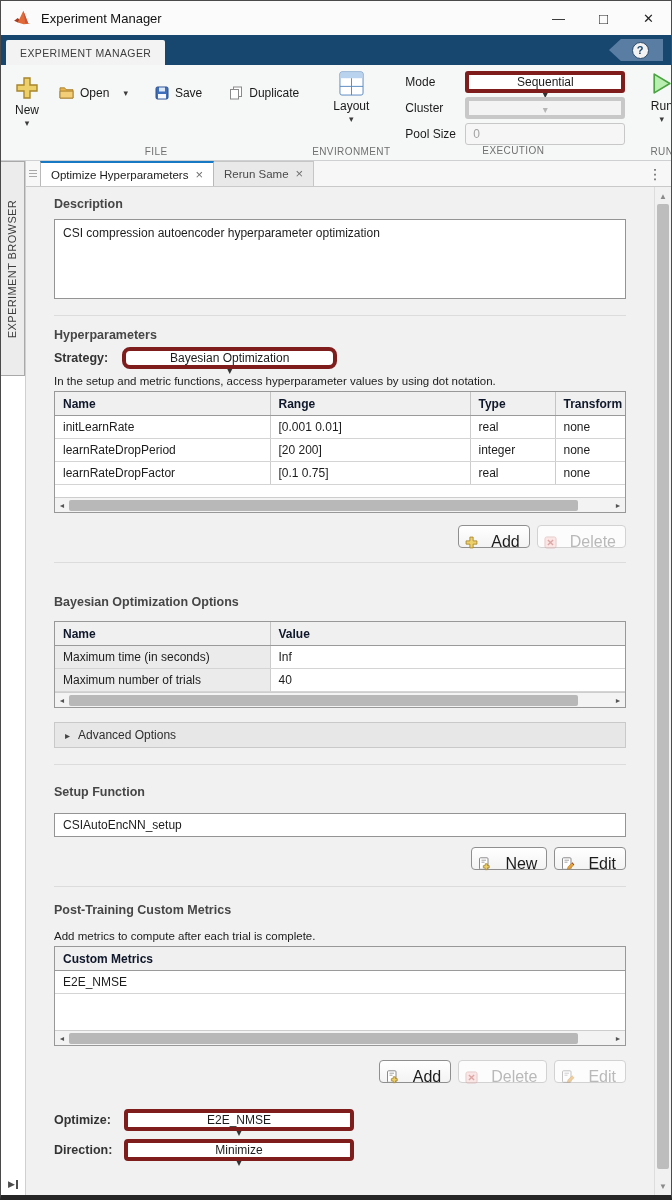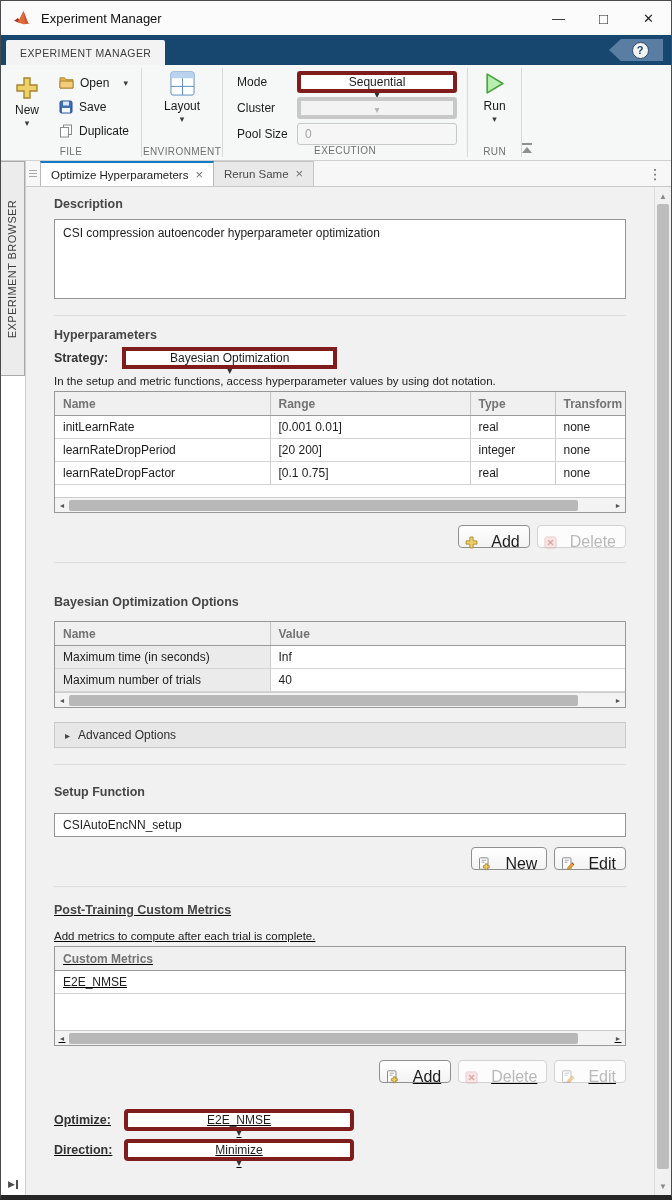--- a/index.html
+++ b/index.html
@@ -36,21 +36,21 @@
   .tgroup { display:flex; flex-direction:column; }
   .tgroup-body { flex:1; display:flex; }
   .tgroup-label { text-align:center; font-size:10px; color:#707070; letter-spacing:.4px; padding-bottom:3px; }
   .tsep { width:1px; background:#d8d8d8; margin:3px 0; }
 
   .big-btn { display:flex; flex-direction:column; align-items:center; justify-content:flex-start;
              padding:6px 8px 0 8px; }
   .big-btn .blabel { font-size:12px; color:#1a1a1a; margin-top:3px; }
   .caret { font-size:9px; color:#3b3b3b; line-height:8px; margin-top:2px; }
   .file-body { padding:5px 8px 0 6px; gap:8px; }
-  .small-col { display:flex; flex-direction:column; justify-content:flex-start; gap:3px; padding-top:2px; }
+  .small-col { display:flex; flex-direction:row; justify-content:flex-start; gap:19px; padding-top:2px;margin-top:10px; }
   .small-btn { height:21px; display:flex; align-items:center; gap:6px; font-size:12px; color:#1a1a1a; padding:0 4px; }
   .exec-body { display:flex; flex-direction:column; gap:4px; padding:6px 10px 0 14px; }
   .exec-row { display:flex; align-items:center; }
   .exec-label { width:60px; font-size:12px; color:#1c1c1c; }
   .dd { height:22px; border:4px solid #7f1d1d; border-radius:3px; background:#fff;
         display:flex; align-items:center; justify-content:space-between; padding:0 7px; font-size:12px; color:#1c1c1c;flex-direction:column; }
   .exec-dd { width:160px; }
   .dd .dd-caret { font-size:10px; color:#333; }
   .dd.disabled { background:#f3f3f3; border-color:#c8c8c8; }
   .dd.disabled .dd-caret { color:#b5b5b5; }
@@ -107,26 +107,26 @@
   h3.sec-title { font-size:12.5px; font-weight:bold; color:#464646; }
   .helper { font-size:11.5px; color:#1c1c1c; }
 
   .sec-desc { padding:10px 0 16px 0; }
   .desc-box { margin-top:8px; height:80px; background:#fff; border:1px solid #949494;
               padding:6px 8px; font-size:12px; color:#1c1c1c; }
 
   .sec-hyper { padding:12px 0 14px 0; }
   .strategy-row { margin-top:5px; display:flex; align-items:center; }
   .strategy-label { font-size:12.5px; font-weight:bold; color:#333; margin-right:14px; }
-  .dd-strategy { width:215px; border-radius:0; }
+  .dd-strategy { width:215px; border-radius:8px; }
   .sec-hyper .helper { margin-top:6px; }
 
   .tbl-wrap { margin-top:4px; border:1px solid #989898; background:#fff; }
   table.grid { width:100%; border-collapse:collapse; table-layout:fixed; }
-  table.grid th { background:#f0f0f0; font-size:12px; font-weight:bold; color:#737373; text-align:left;
+  table.grid th { background:#f0f0f0; font-size:12px; font-weight:bold; color:#0f172a; text-align:left;
                   padding:5px 8px 4px 8px; border-bottom:1px solid #9a9a9a; border-right:1px solid #c4c4c4; }
   table.grid th:last-child { border-right:none; }
   table.grid td { font-size:12px; color:#1c1c1c; padding:4px 8px; border-bottom:1px solid #d4d4d4;
                   border-right:1px solid #cccccc; background:#fff; overflow:hidden; white-space:nowrap; }
   table.grid td:last-child { border-right:none; }
   table.grid.names td.namecell { background:#ebebeb; }
   .tbl-filler { background:#fff; }
   .hscroll { height:15px; background:#f3f3f3; border-top:1px solid #cdcdcd; display:flex; align-items:center; }
   .hscroll .harr { width:14px; text-align:center; font-size:7px; color:#555; }
   .hscroll .htrack { flex:1; height:11px; display:flex; }
@@ -142,21 +142,21 @@
   .sec-bayes { padding:32px 0 16px 0; }
   .sec-bayes .tbl-wrap { margin-top:12px; }
   .advanced { margin-top:14px; height:26px; background:#e7e7e7; border:1px solid #c9c9c9;
               display:flex; align-items:center; gap:8px; padding:0 10px; font-size:12px; color:#2e2e2e; }
   .advanced .arr { font-size:10px; color:#444; }
 
   .sec-setup { padding:20px 0 16px 0; }
   .setup-input { margin-top:14px; height:24px; background:#fff; border:1px solid #949494;
                  display:flex; align-items:center; padding:0 8px; font-size:12px; color:#1c1c1c; }
 
-  .sec-metrics { padding:16px 0 0 0;text-decoration:underline; }
+  .sec-metrics { padding:16px 0 0 0; }
   .sec-metrics .helper { margin-top:13px; }
 
   .opt-row { display:flex; align-items:center; }
   .opt-row .lbl { width:70px; font-size:12.5px; font-weight:bold; color:#333; }
   .dd-opt { width:230px; border-radius:4px; }
   .opt1 { margin-top:26px; } .opt2 { margin-top:8px; }
 </style>
 </head>
 <body>
 

